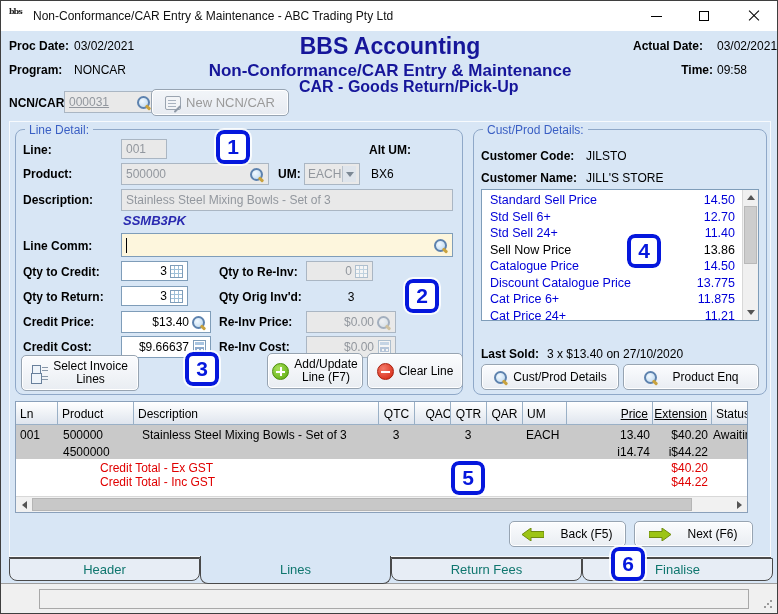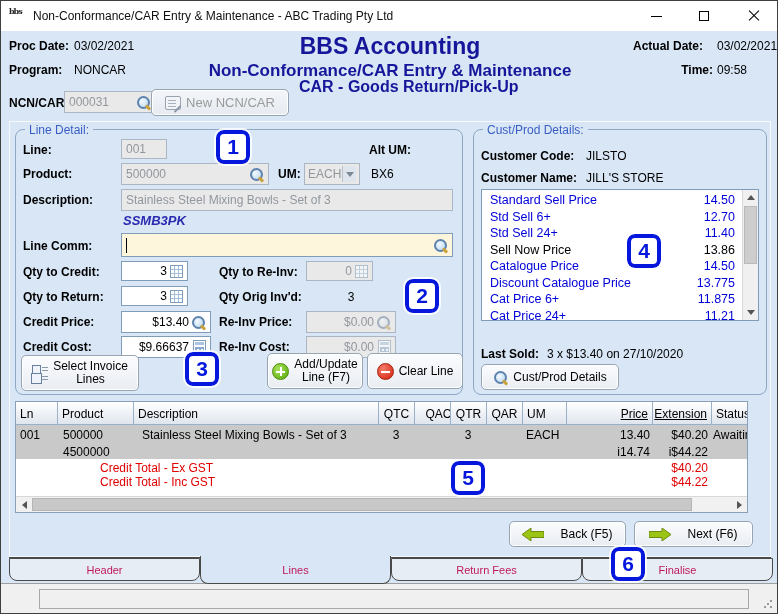--- a/index.html
+++ b/index.html
@@ -89,21 +89,21 @@
   .th { position:absolute; top:0; height:23px; font-size:12px; color:#000; display:flex; align-items:center; padding:0 4px; white-space:nowrap; overflow:hidden; border-left:1px solid #9ab0c6; }
   .th.first { border-left:none; }
   .th.c { justify-content:center; } .th.r { justify-content:flex-end;text-decoration:underline; }
   .cell { position:absolute; font-size:12px; white-space:nowrap; overflow:hidden; }
   .grayrow { position:absolute; background:#c9c9c9; }
   .red { color:#e00000; }
   .hsb { position:absolute; left:0; right:0; bottom:0; height:16px; background:#f1f1f1; border-top:1px solid #d8d8d8; }
   .hsb .sbtn { position:absolute; top:0; width:16px; height:15px; display:flex; align-items:center; justify-content:center; }
   .hsb .thumb { position:absolute; top:1px; height:13px; background:#c8c8c8; border:1px solid #b5b5b5; }
   
-  .tab { position:absolute; height:23px; background:#e7edf5; border:1px solid #4a4a4a; border-radius:0 0 8px 8px; display:flex; align-items:center; justify-content:center; font-size:11px; color:#be185d; }
+  .tab { position:absolute; height:23px; background:#e7edf5; border:1px solid #4a4a4a; border-radius:0 0 8px 8px; display:flex; align-items:center; justify-content:center; font-size:13px; color:#0f766e; }
   .tab.selected { background:#d8e6f5; border-top:none; height:28px; z-index:6; }
   .tabline { position:absolute; background:#4a4a4a; height:1px; }
   
   .statusbar { position:absolute; left:0; right:0; bottom:0; height:30px; background:#f0f0f0; border-top:1px solid #9e9e9e; }
   .statusfield { position:absolute; border:1px solid #a8a8a8; background:#f0f0f0; }
   .grip { position:absolute; right:4px; bottom:4px; width:10px; height:10px;
           background:radial-gradient(circle 1.2px at 8px 2px, #9a9a9a 1.2px, transparent 1.3px),
                      radial-gradient(circle 1.2px at 8px 8px, #9a9a9a 1.2px, transparent 1.3px),
                      radial-gradient(circle 1.2px at 2px 8px, #9a9a9a 1.2px, transparent 1.3px),
                      radial-gradient(circle 1.2px at 5px 5px, #9a9a9a 1.2px, transparent 1.3px); }
@@ -136,21 +136,21 @@
   <div class="abs b" style="left:8px;top:62px;">Program:</div>
   <div class="abs v" style="left:73px;top:62px;">NONCAR</div>
   <div class="abs h1" style="left:0;top:32px;width:778px;text-align:center;">BBS Accounting</div>
   <div class="abs h2" style="left:0;top:60px;width:778px;text-align:center;">Non-Conformance/CAR Entry &amp; Maintenance</div>
   <div class="abs b" style="left:632px;top:38px;width:80px;text-align:left;">Actual Date:</div>
   <div class="abs v" style="left:716px;top:38px;">03/02/2021</div>
   <div class="abs b" style="left:632px;top:62px;width:80px;text-align:right;">Time:</div>
   <div class="abs v" style="left:716px;top:62px;">09:58</div>
 
   <div class="abs b" style="left:8px;top:95px;">NCN/CAR:</div>
-  <div class="inp dis" style="left:63px;top:90px;width:92px;height:22px;">
+  <div class="inp dis" style="left:63px;top:90px;width:92px;height:22px;text-decoration:underline;">
     <span>000031</span>
     <span class="mag" style="margin-left:auto;"></span>
   </div>
   <div class="btn dis" style="left:150px;top:88px;width:138px;height:27px;">
     <span class="docic"></span>
     <span style="font-size:13px;">New NCN/CAR</span>
   </div>
   <div class="abs" style="left:298px;top:77px;font-size:16px;font-weight:bold;color:#16169a;white-space:nowrap;">CAR - Goods Return/Pick-Up</div>
 
   <div class="abs" style="left:8px;top:120px;width:762px;height:436px;border:1px solid rgba(255,255,255,.8);"></div>
@@ -304,20 +304,24 @@
         </div>
     </div>
   </div>
 
   <div class="abs b" style="left:480px;top:346px;">Last Sold:</div>
   <div class="abs v" style="left:546px;top:346px;">3 x $13.40 on 27/10/2020</div>
 
   <div class="btn" style="left:480px;top:363px;width:138px;height:26px;">
     <span class="mag"></span>
     <span>Cust/Prod Details</span>
+  </div>
+  <div class="btn" style="left:622px;top:363px;width:136px;height:26px;gap:14px;">
+    <span class="mag"></span>
+    <span>Product Enq</span>
   </div>
 
   <div class="tbl" style="left:14px;top:400px;width:733px;height:112px;">
     <div class="thead">
       <span class="th first" style="left:0;width:41px;">Ln</span>
       <span class="th" style="left:41px;width:76px;">Product</span>
       <span class="th" style="left:117px;width:245px;">Description</span>
       <span class="th c" style="left:362px;width:36px;">QTC</span>
       <span class="th c" style="left:398px;width:36px;padding-left:16px;">QAC</span>
       <span class="th c" style="left:434px;width:36px;">QTR</span>

